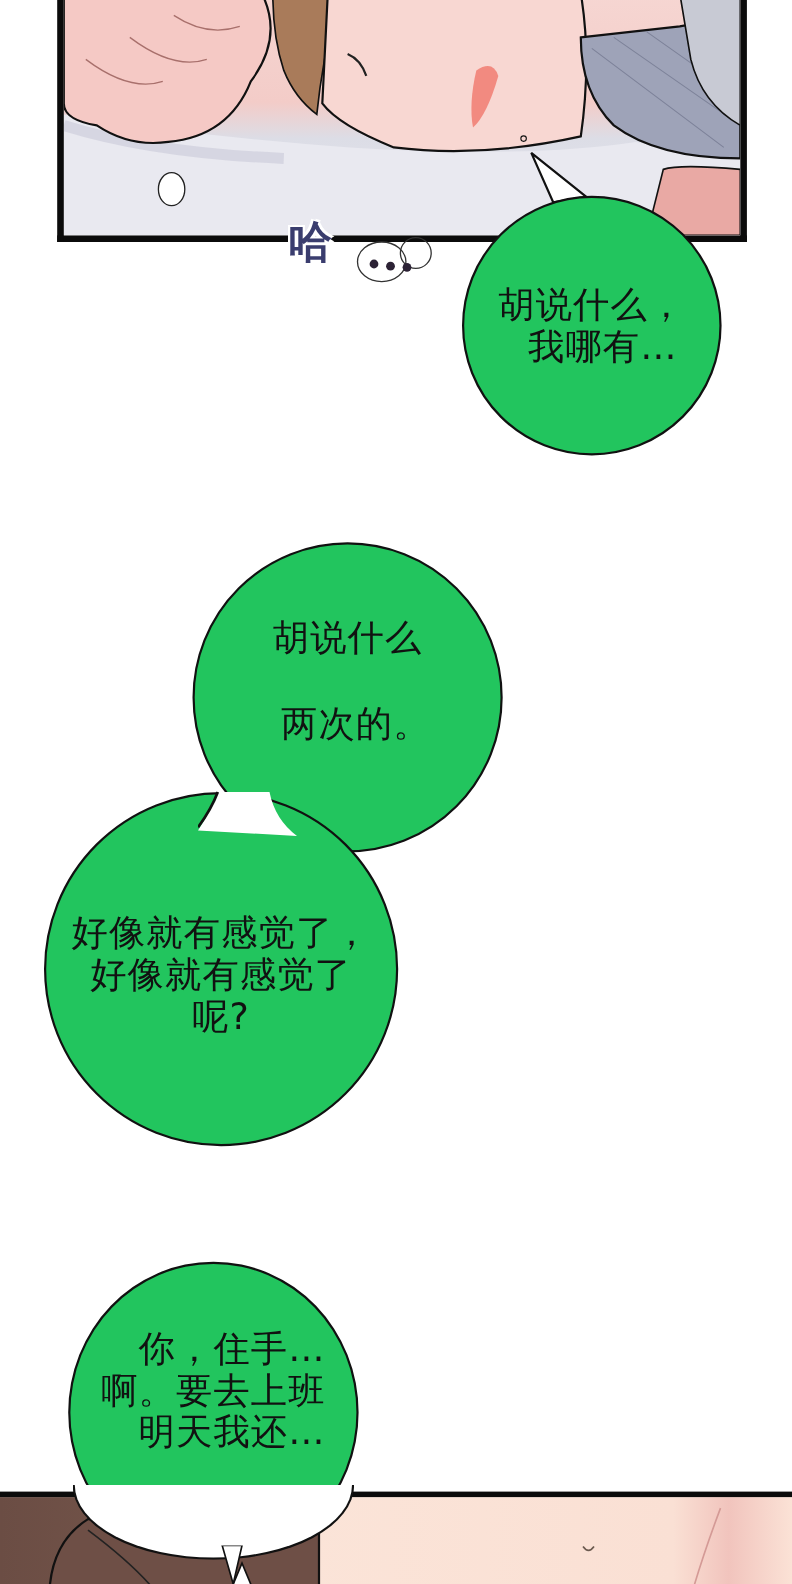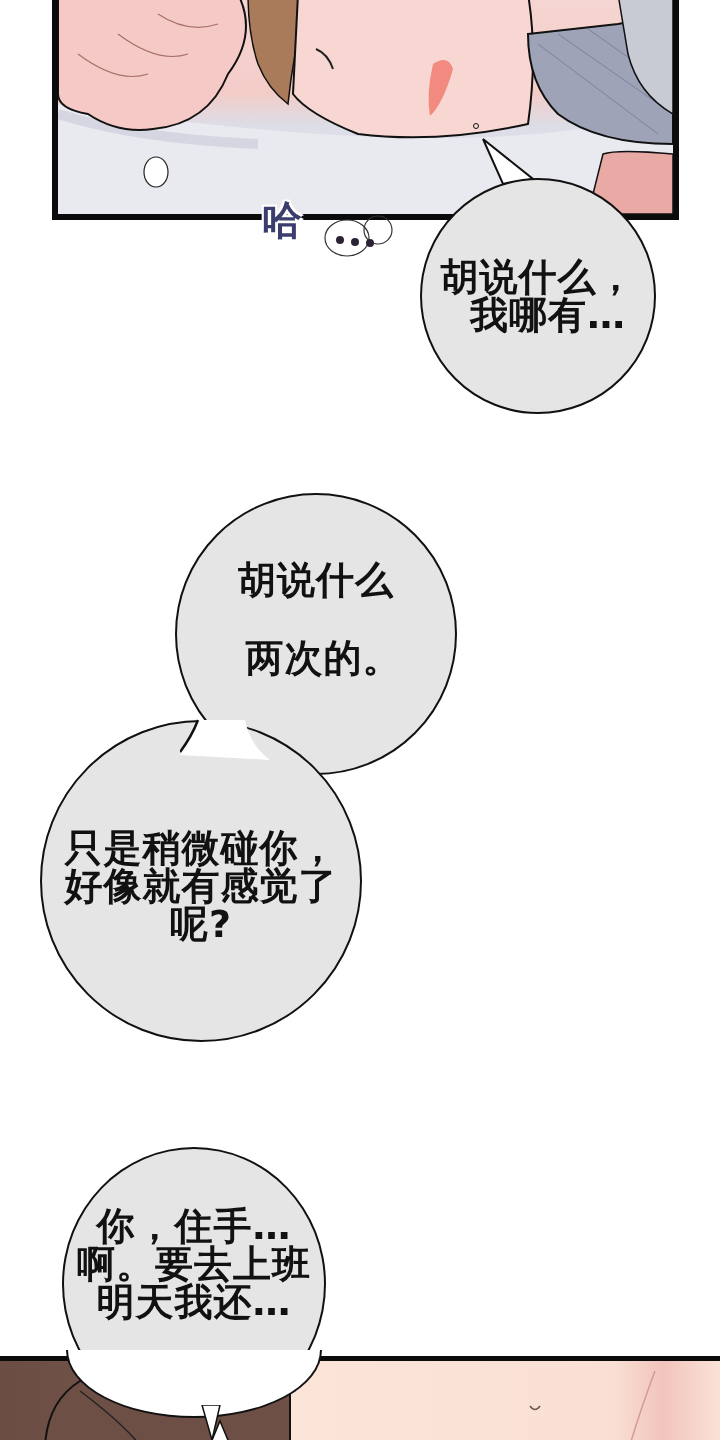--- a/index.html
+++ b/index.html
@@ -13,25 +13,25 @@
     left: 52px; top: -6px; width: 615px; height: 220px;
     border: 6px solid #0b0b0b; border-top: none;
     background: linear-gradient(180deg, #f6d6d2 0%, #f3ccc8 45%, #dcdde6 60%, #e8e8ef 100%);
   }
   .panel-bottom {
     left: 0; top: 1356px; width: 720px; height: 84px;
     border-top: 5px solid #0b0b0b;
     background: linear-gradient(90deg, #6b4d44 0%, #7a5a4e 36%, #fbe4d8 37%, #fae0d4 85%, #f1c4bd 92%, #fbe2d6 100%);
   }
   .bubble {
-    position: absolute; background: #e5e5e5; border: 2.5px solid #111;
+    position: absolute; background: #22c55e; border: 2.5px solid #111;
     border-radius: 50%;
     display: flex; align-items: center; justify-content: center;
     text-align: center; color: #111;
-    font-size: 38px; line-height: 38px; font-weight: bold;
+    font-size: 33px; line-height: 38px; font-weight: normal;
     letter-spacing: 1px;
   }
   .bubble .line { display: block; white-space: nowrap; }
   .sfx {
     position: absolute; left: 262px; top: 193px;
     font-size: 40px; font-weight: bold; color: #3a3d6e;
     font-family: "DejaVu Sans", sans-serif;
     text-shadow: 2px 2px 0 #fff, -2px -2px 0 #fff, 2px -2px 0 #fff, -2px 2px 0 #fff;
   }
   .sfx-dots {
@@ -90,32 +90,32 @@
 
 <div class="bubble" style="left:175px; top:493px; width:278px; height:278px;">
   <div style="margin-top:-30px;">
     <span class="line">胡说什么</span>
     <span class="line" style="text-align:left;padding-left:15px;margin-top:40px;">两次的。</span>
   </div>
 </div>
 
 <div class="bubble" style="left:40px; top:720px; width:318px; height:318px;">
   <div style="margin-top:10px;">
-    <span class="line">只是稍微碰你，</span>
+    <span class="line">好像就有感觉了，</span>
     <span class="line">好像就有感觉了</span>
     <span class="line">呢?</span>
   </div>
 </div>
 
 <svg style="position:absolute;left:180px;top:700px;" width="140" height="70" viewBox="0 0 140 70">
   <path d="M18 20 Q10 40 0 55 L90 60 Q70 45 65 20 Z" fill="#fff"></path>
   <path d="M18 20 Q12 36 0 52" stroke="#111" stroke-width="2.5" fill="none"></path>
 </svg>
 
-<div class="bubble" style="left:62px; top:1147px; width:260px; height:270px;">
+<div class="bubble" style="left:62px; top:1147px; width:260px; height:270px;text-align:right;">
   <div style="margin-top:-40px;">
     <span class="line">你，住手…</span>
     <span class="line">啊。要去上班</span>
     <span class="line">明天我还…</span>
   </div>
 </div>
 
 <div class="panel panel-bottom">
   <svg width="720" height="84" viewBox="0 0 720 84">
     <path d="M45 84 Q48 40 80 20 L290 20 L290 84 Z" fill="#6e4f46" stroke="#111" stroke-width="2"></path>

